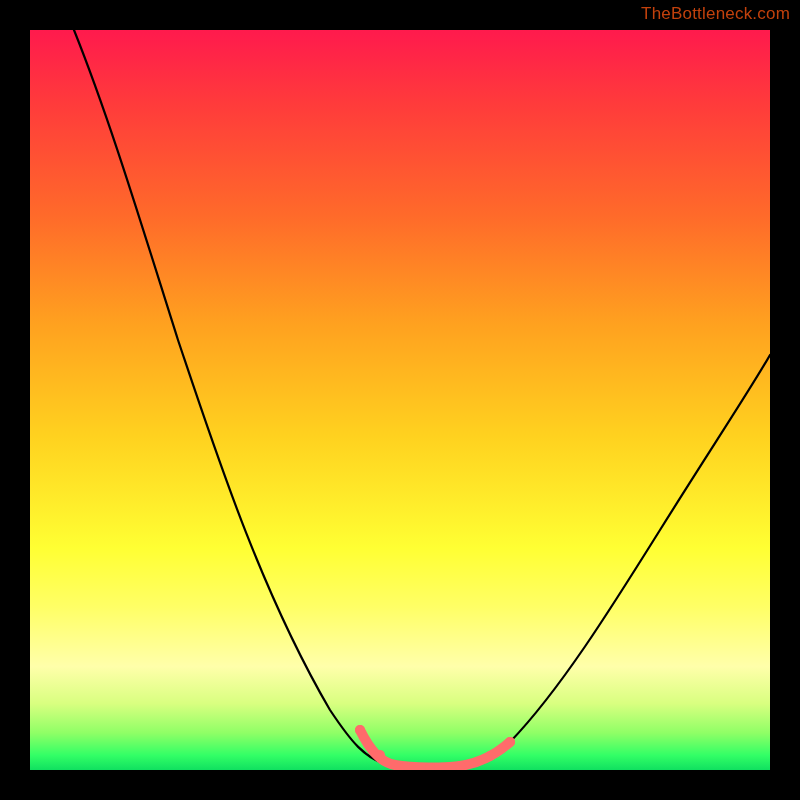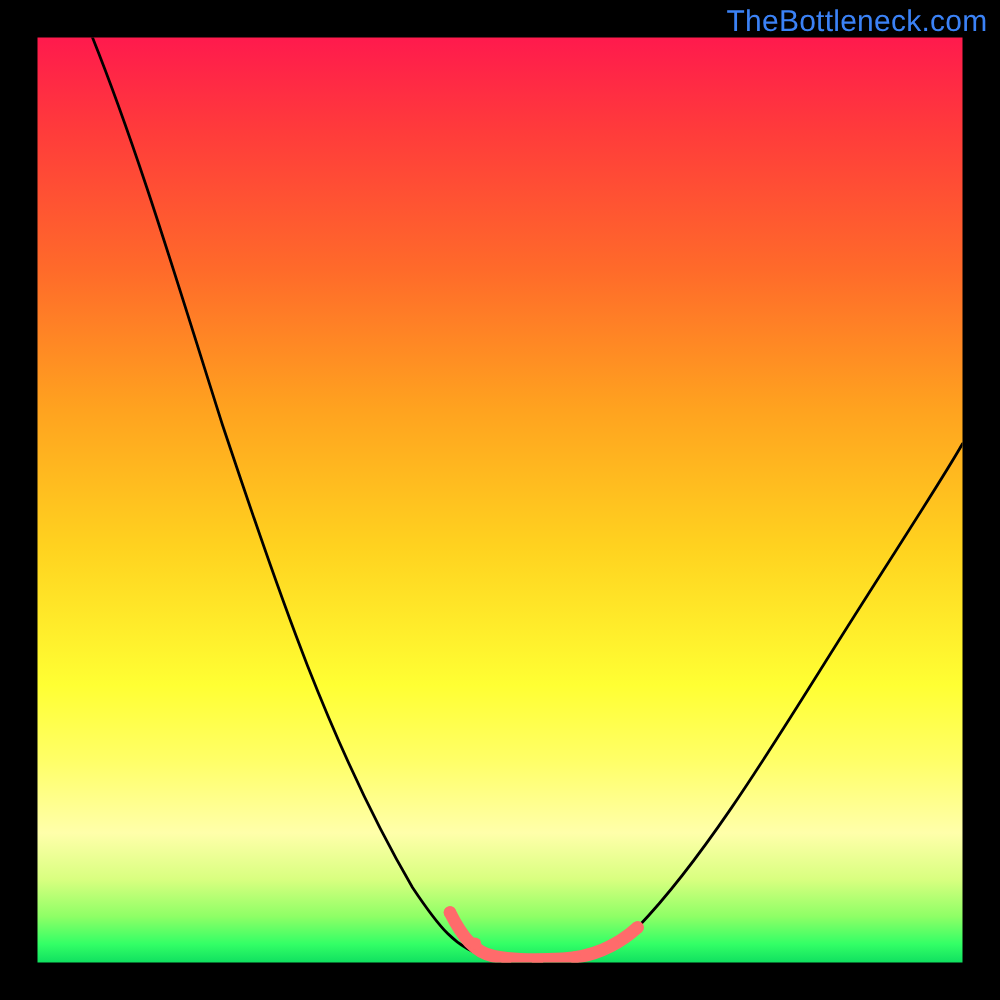--- a/index.html
+++ b/index.html
@@ -35,22 +35,22 @@
       #d9ff80 91%,
       #8fff66 95%,
       #33ff66 98%,
       #10e060 100%
     );
   }
   .watermark {
     position: absolute;
     top: 4px;
     right: 10px;
-    color: #3b82f6;
-    font-size: 24px;
+    color: #c2410c;
+    font-size: 17px;
     font-weight: 500;
     letter-spacing: 0.2px;
     user-select: none;
   }
   svg.curve {
     position: absolute;
     left: 0;
     top: 0;
     width: 740px;
     height: 740px;

